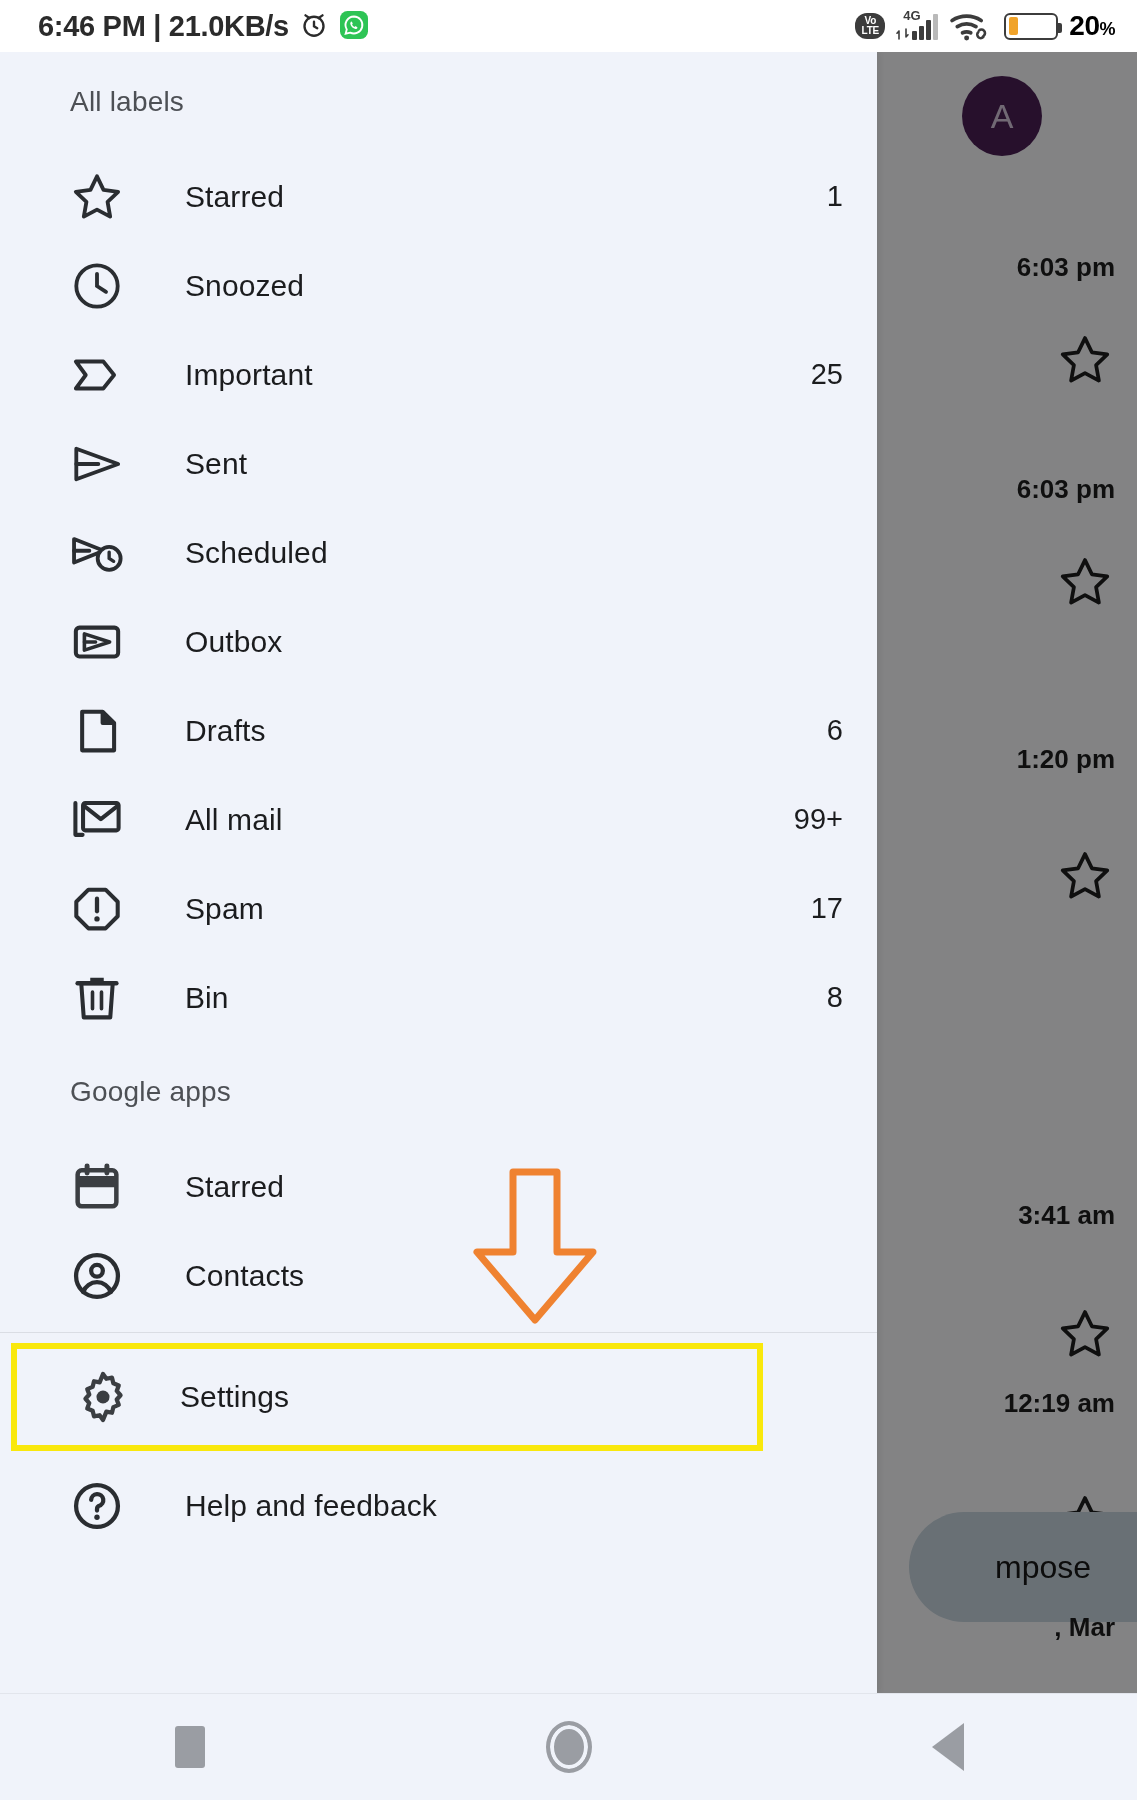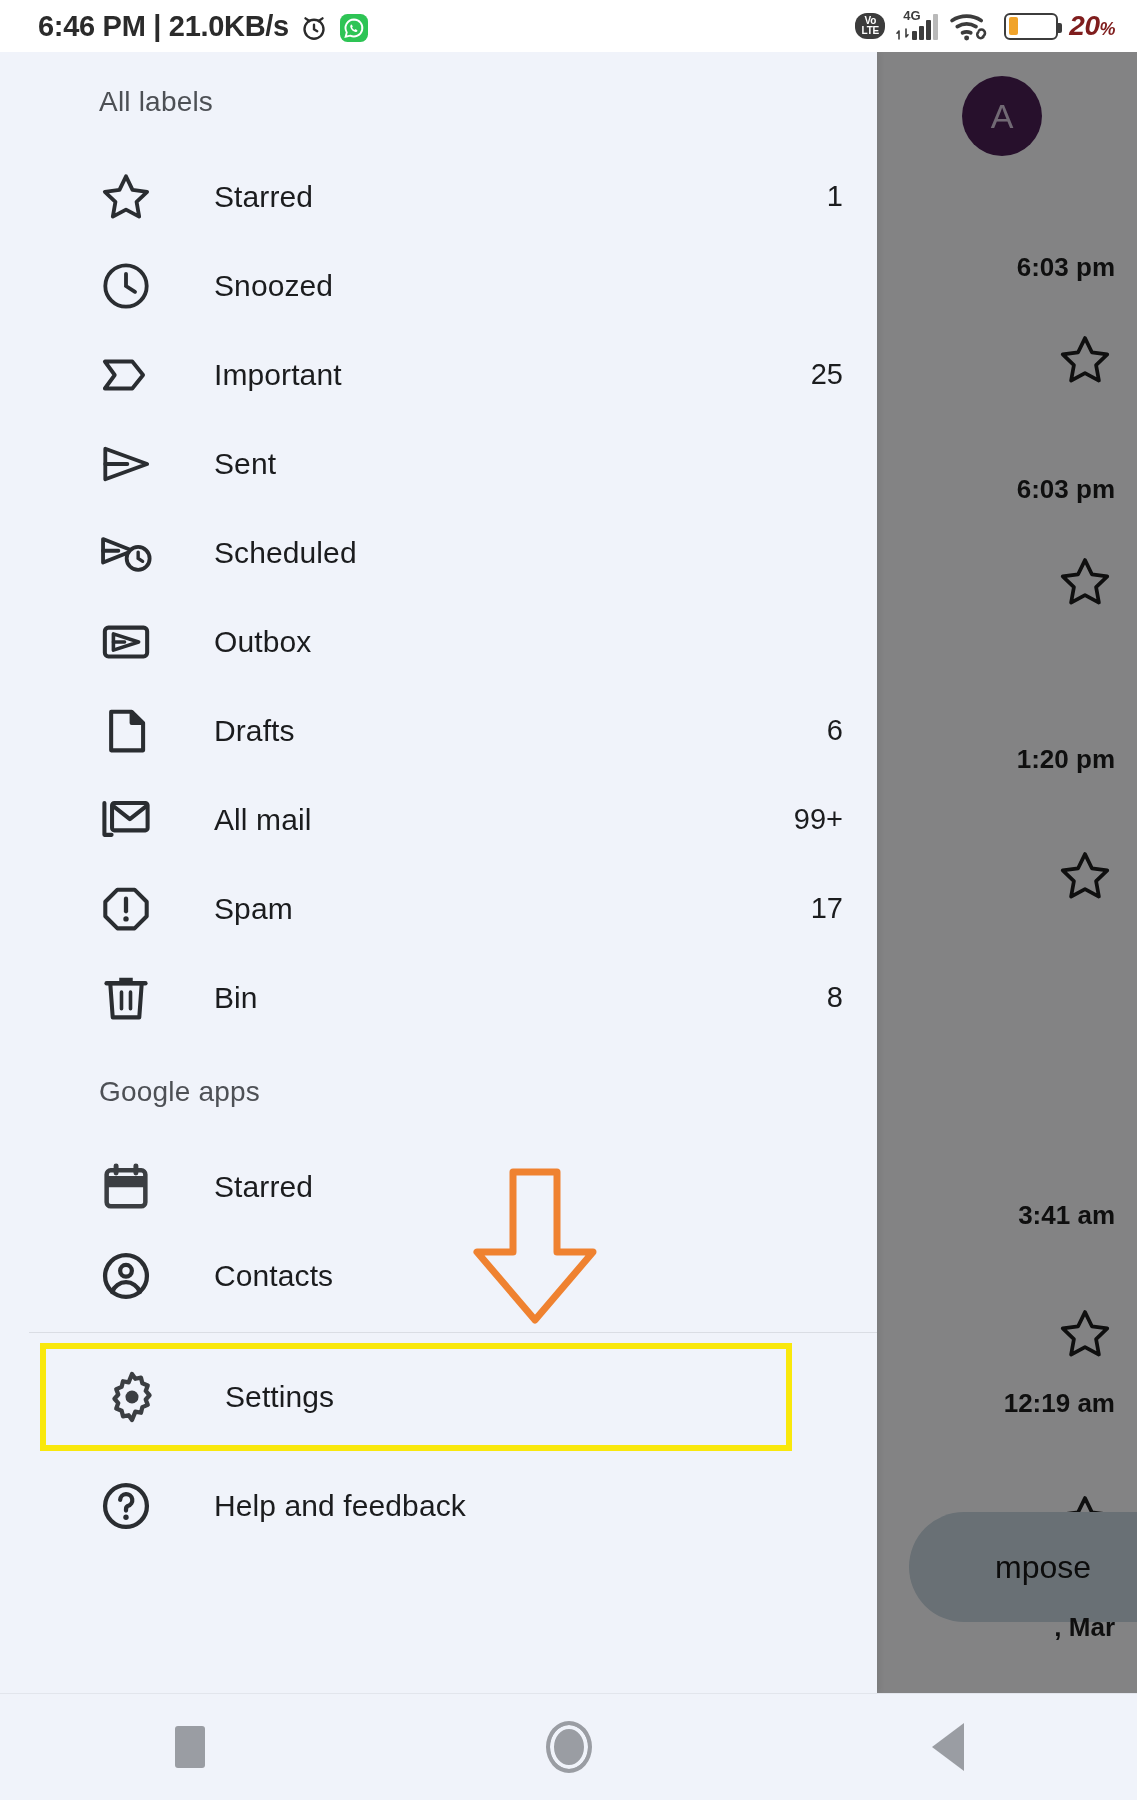--- a/index.html
+++ b/index.html
@@ -10,21 +10,21 @@
     overflow: hidden;
   }
   #screen { position: relative; width: 1137px; height: 1800px; overflow: hidden; background: #f0f3fa; }
 
   
   #statusbar {
     position: absolute; left: 0; top: 0; width: 1137px; height: 52px;
     background: #ffffff; display: flex; align-items: center;
     padding: 0 22px 0 38px; z-index: 40;
   }
-  .sb-left { display: flex; align-items: flex-end; gap: 10px; }
+  .sb-left { display: flex; align-items: flex-start; gap: 10px; }
   .sb-clock-text {
     font-size: 29px; font-weight: 600; color: #2b2b2b; letter-spacing: -0.3px;
     white-space: nowrap;
   }
   .sb-right { margin-left: auto; display: flex; align-items: center; gap: 11px; }
   .ic { display: block; }
   .volte-box {
     width: 30px; height: 26px; background: #3c3c3c; border-radius: 12px;
     color: #fff; display: flex; flex-direction: column; align-items: center;
     justify-content: center; line-height: 1;
@@ -36,21 +36,21 @@
   .bar.dim { background: #b9b9b9; }
   .batt {
     width: 54px; height: 27px; border: 2.5px solid #3c3c3c; border-radius: 6px;
     position: relative; display: flex; align-items: center; padding: 2.5px;
   }
   .batt::after {
     content: ""; position: absolute; right: -6px; top: 8px;
     width: 4px; height: 10px; background: #3c3c3c; border-radius: 0 2px 2px 0;
   }
   .batt-fill { height: 100%; background: #f0a32a; border-radius: 2px; }
-  .pct { font-size: 28px; font-weight: 700; color: #7f1d1d; letter-spacing: -0.5px; font-style: italic; }
+  .pct { font-size: 28px; font-weight: 700; color: #000000; letter-spacing: -0.5px; }
   .pct small { font-size: 18px; font-weight: 600; }
 
   
   #bg-content {
     position: absolute; left: 877px; top: 52px; width: 260px; height: 1697px;
     background: #fbfcfe; overflow: hidden;
   }
   .bg-inner { position: absolute; left: -760px; top: 0; width: 1020px; height: 1697px; }
   .bg-appbar { position: absolute; left: 0; top: 0; width: 1020px; height: 118px; }
   .bg-avatar {
@@ -74,42 +74,41 @@
   #scrim {
     position: absolute; left: 877px; top: 52px; width: 260px; height: 1697px;
     background: rgba(0,0,0,0.48); z-index: 10; pointer-events: none;
   }
 
   
   #drawer {
     position: absolute; left: 0; top: 52px; width: 877px; height: 1641px;
     background: #f0f3fa; z-index: 20; overflow: hidden;
     box-shadow: 2px 0 6px rgba(0,0,0,0.08);
-    padding-left: 29px;
   }
   .section-header {
     font-size: 28px; color: #4d5055; font-weight: 400;
     padding-left: 70px; height: 100px; display: flex; align-items: center;
     letter-spacing: 0.2px;
   }
   .drawer-item {
     height: 89px; display: flex; align-items: center; position: relative;
     padding-left: 70px; padding-right: 34px;
   }
   .di-icon { width: 54px; display: flex; align-items: center; justify-content: flex-start; }
   .di-label {
     margin-left: 61px; font-size: 30px; color: #1b1c1e; font-weight: 400;
     letter-spacing: 0.1px; white-space: nowrap;
   }
   .di-count {
     margin-left: auto; font-size: 29px; color: #1b1c1e; font-weight: 400;
   }
   .divider { height: 1px; background: #dadde4; margin: 12px 0 0 0; }
   #settings-row { border: 6px solid #f9e80c; margin: 10px 11px 0 11px; width: 752px; }
-  #settings-row .di-label { margin-left: 66px; }
+  #settings-row .di-label { margin-left: 50px; }
   #settings-row { padding-left: 59px; height: 108px; }
 
   
   #arrow-annot { position: absolute; left: 455px; top: 1168px; z-index: 30; }
 
   
   #navbar {
     position: absolute; left: 0; top: 1693px; width: 1137px; height: 107px;
     background: #f0f3fa; display: flex; align-items: center;
     justify-content: space-around; z-index: 35; border-top: 1px solid #e2e5ec;

